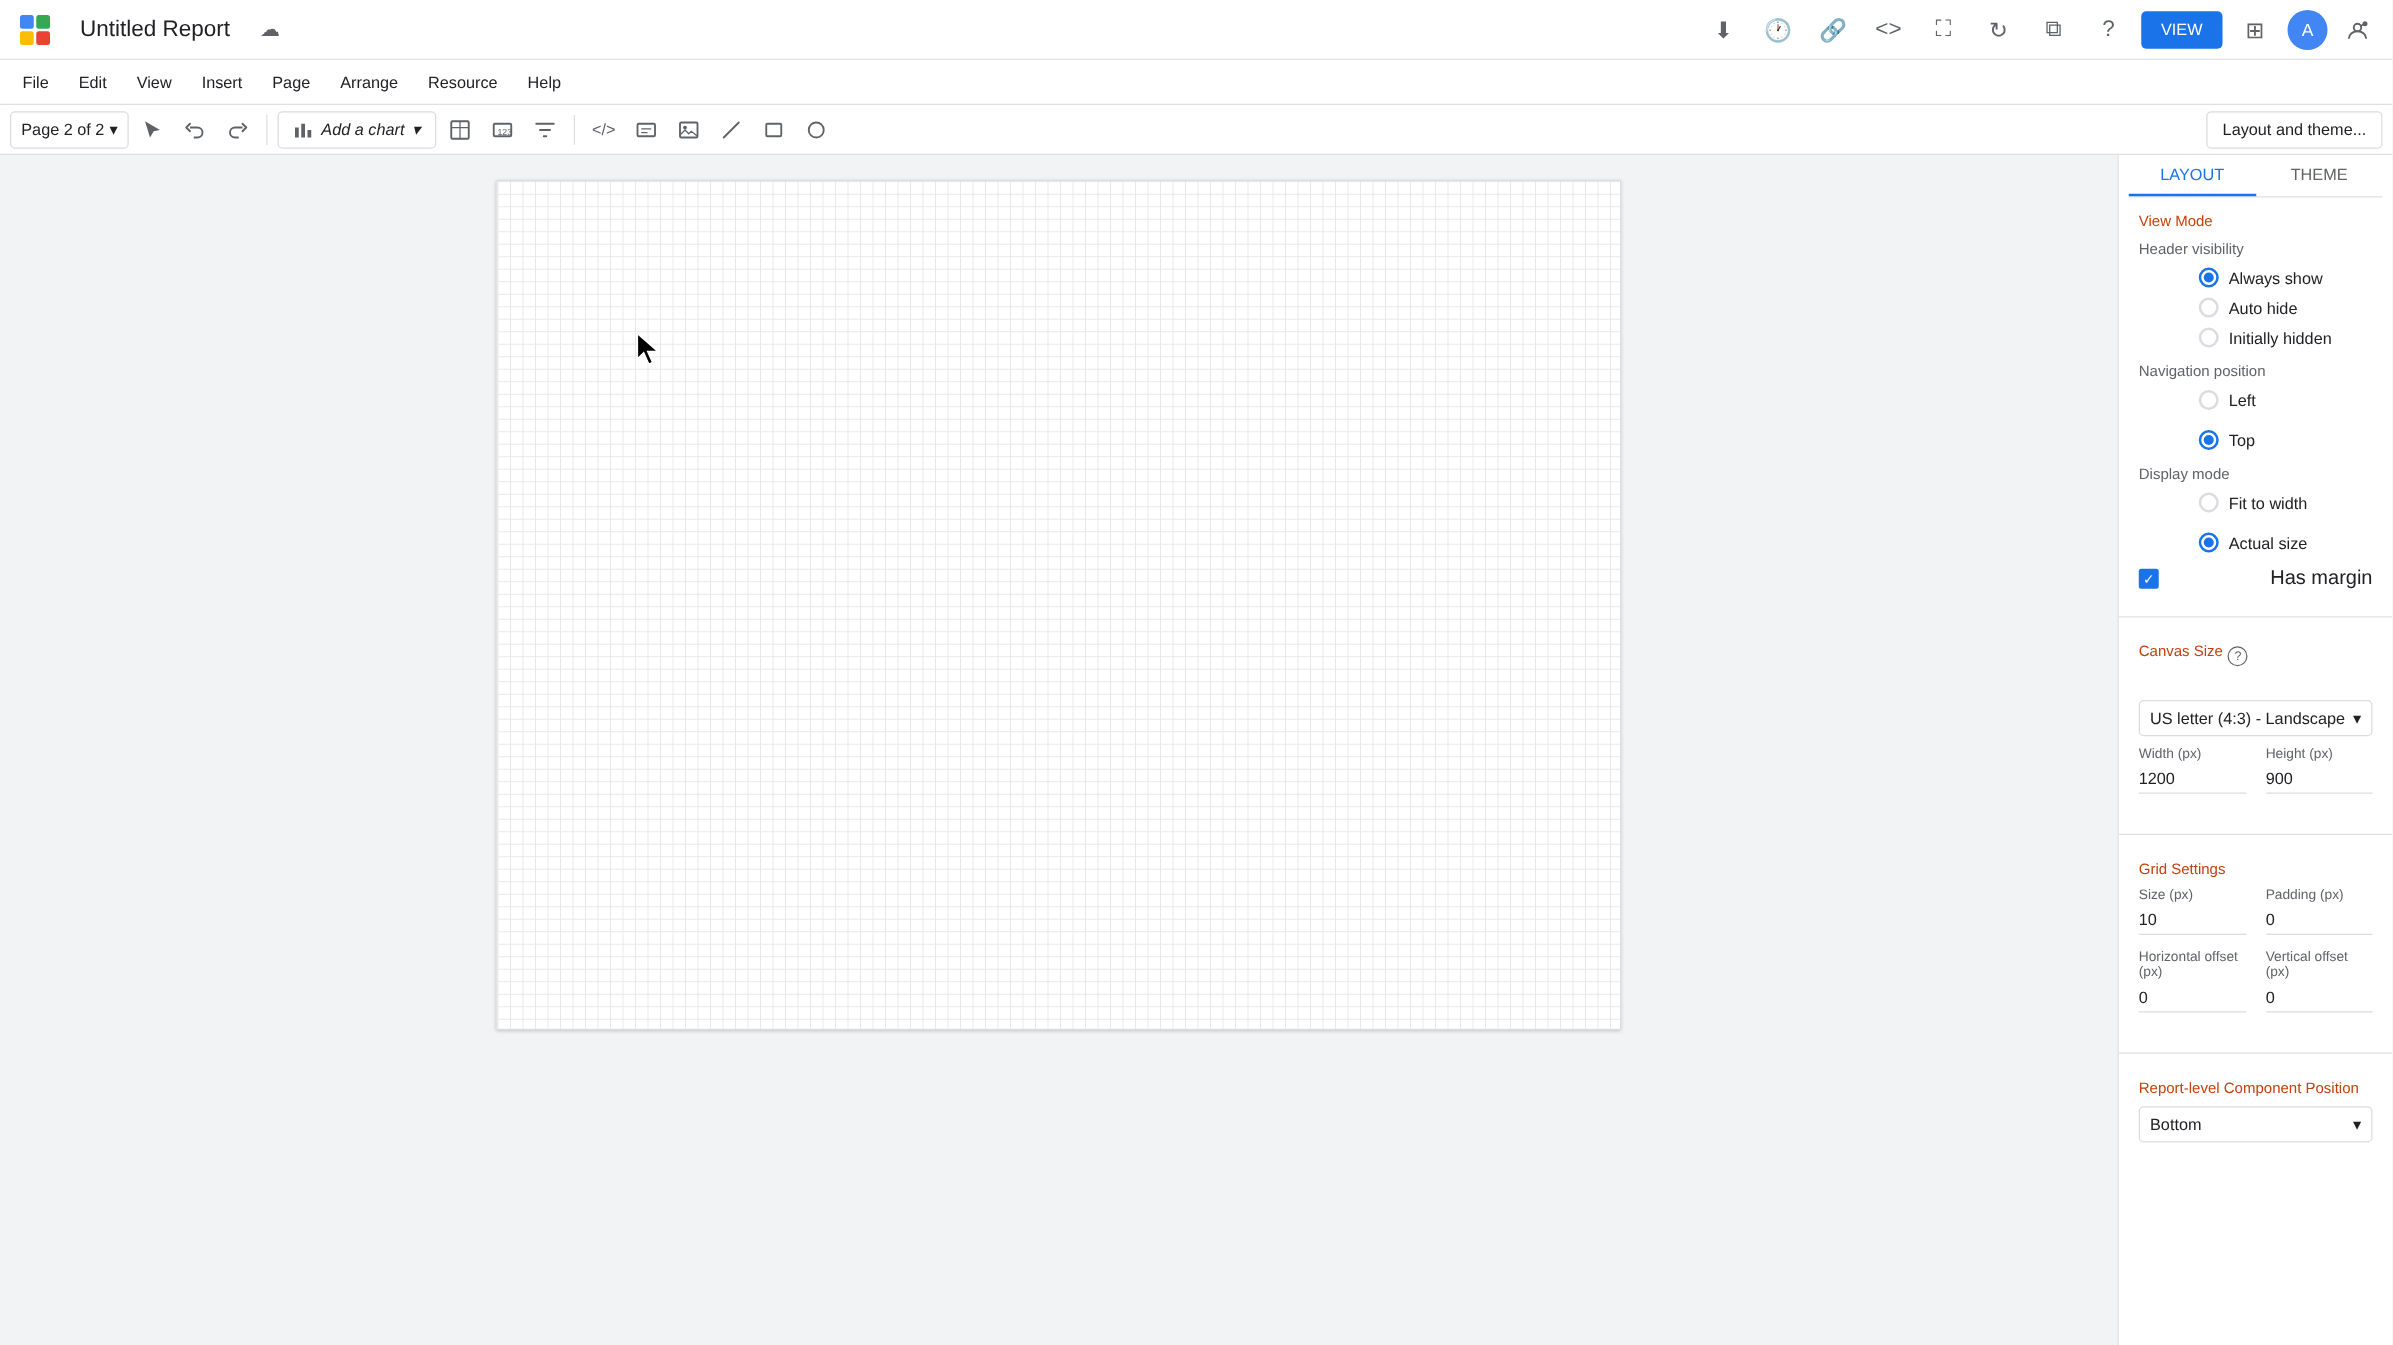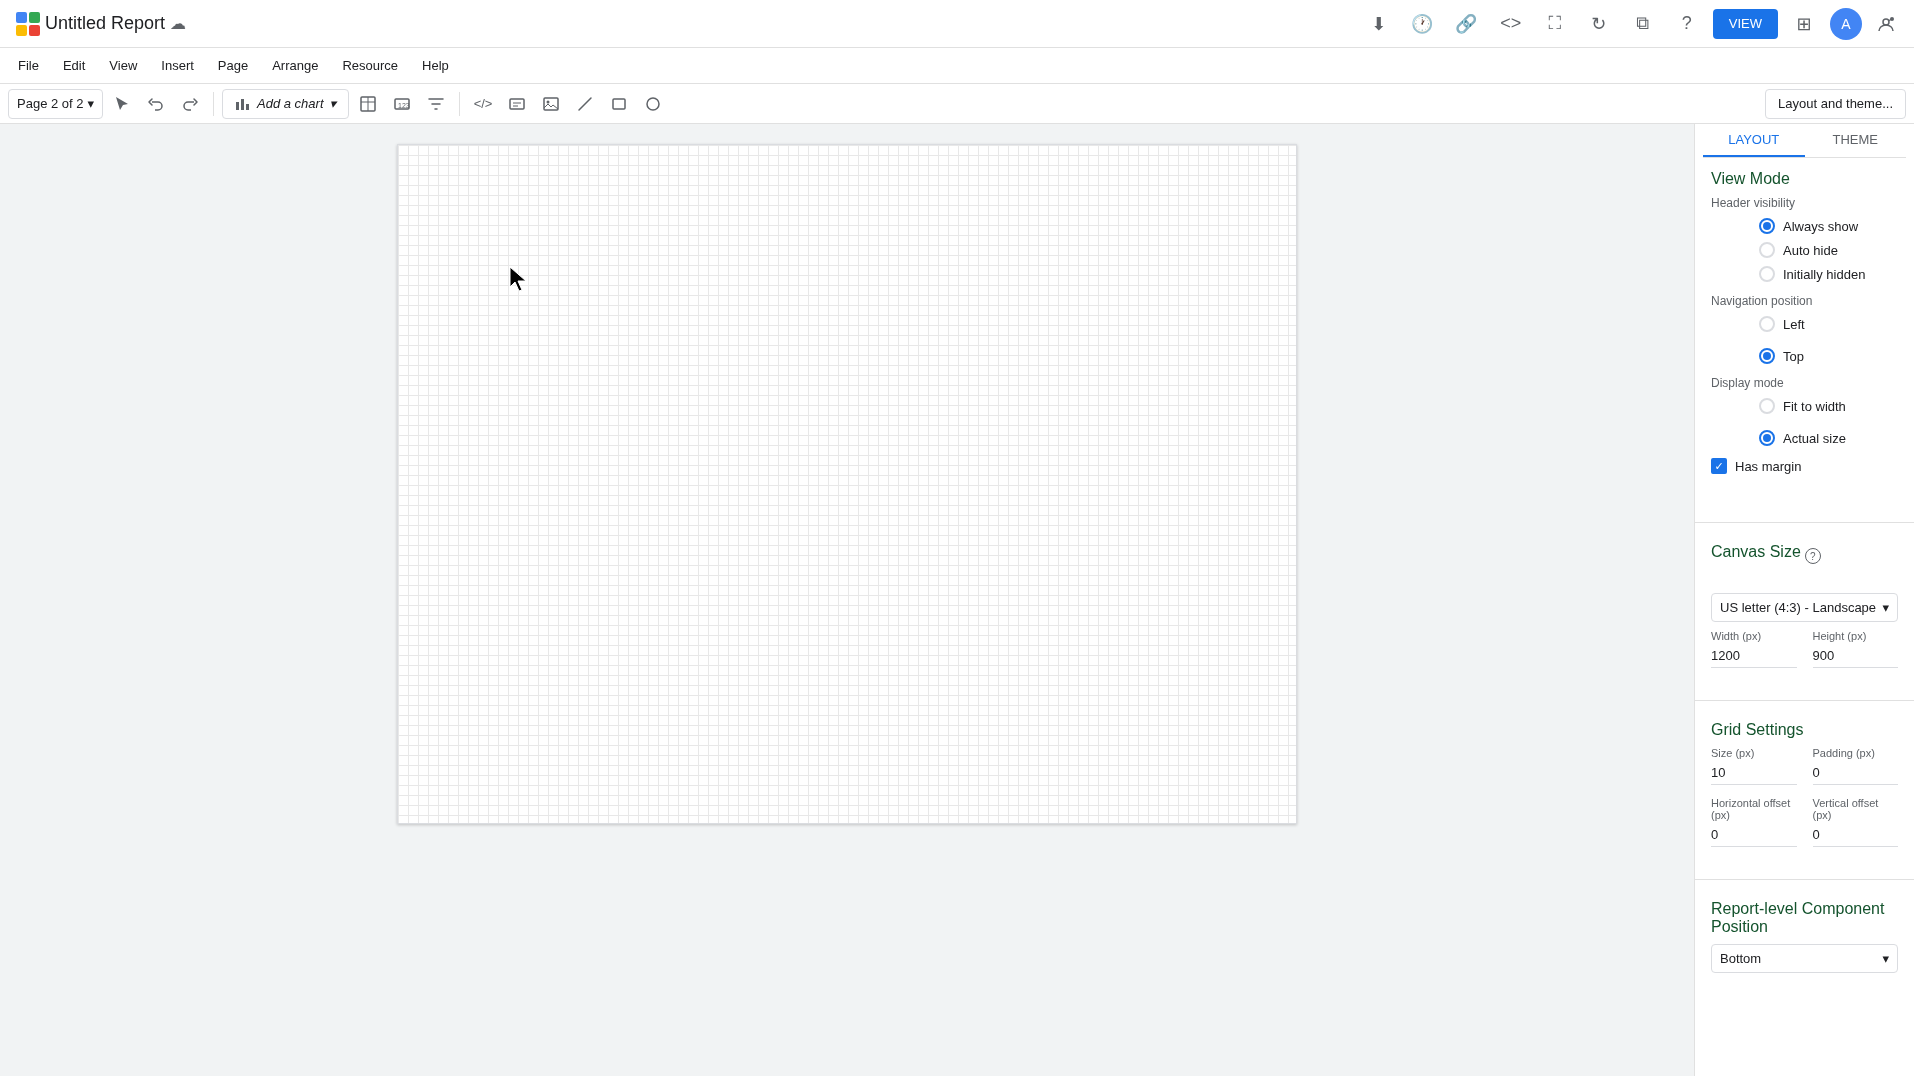--- a/index.html
+++ b/index.html
@@ -6,21 +6,21 @@
     body { font-family: 'Google Sans', Arial, sans-serif; font-size: 13px; background: #f1f3f4; color: #202124; overflow: hidden; width: 1914px; height: 1076px; }
 
     
     .top-bar {
       display: flex;
       align-items: center;
       height: 48px;
       background: #fff;
       border-bottom: 1px solid #e0e0e0;
       padding: 0 12px;
-      gap: 1px;
+      gap: 20px;
     }
     .doc-title {
       font-size: 18px;
       color: #202124;
       font-weight: 400;
       margin-right: 4px;
     }
     .cloud-icon {
       color: #5f6368;
       font-size: 16px;
@@ -196,22 +196,22 @@
       border-bottom: 2px solid transparent;
     }
     .panel-tab.active {
       color: #1a73e8;
       border-bottom: 2px solid #1a73e8;
     }
     .panel-section {
       padding: 12px 16px;
     }
     .section-label {
-      font-size: 16px;
-      color: #14532d;
+      font-size: 12px;
+      color: #c2410c;
       margin-bottom: 8px;
       font-weight: 500;
     }
     .subsection-label {
       font-size: 12px;
       color: #5f6368;
       margin-bottom: 8px;
     }
     .radio-group {
       display: flex;
@@ -250,23 +250,24 @@
     .radio-inline-group {
       display: flex;
       gap: 16px;
       margin-bottom: 12px;
       flex-direction: column;
     }
     .checkbox-row {
       display: flex;
       align-items: center;
       gap: 8px;
-      font-size: 13px;
-      cursor: pointer;
-      margin-bottom: 28px;
+      font-size: 16px;
+      cursor: pointer;
+      margin-bottom: 1px;
+      justify-content: space-between;
     }
     .checkbox-input {
       width: 16px;
       height: 16px;
       border-radius: 2px;
       border: 2px solid #1a73e8;
       background: #1a73e8;
       display: flex;
       align-items: center;
       justify-content: center;

